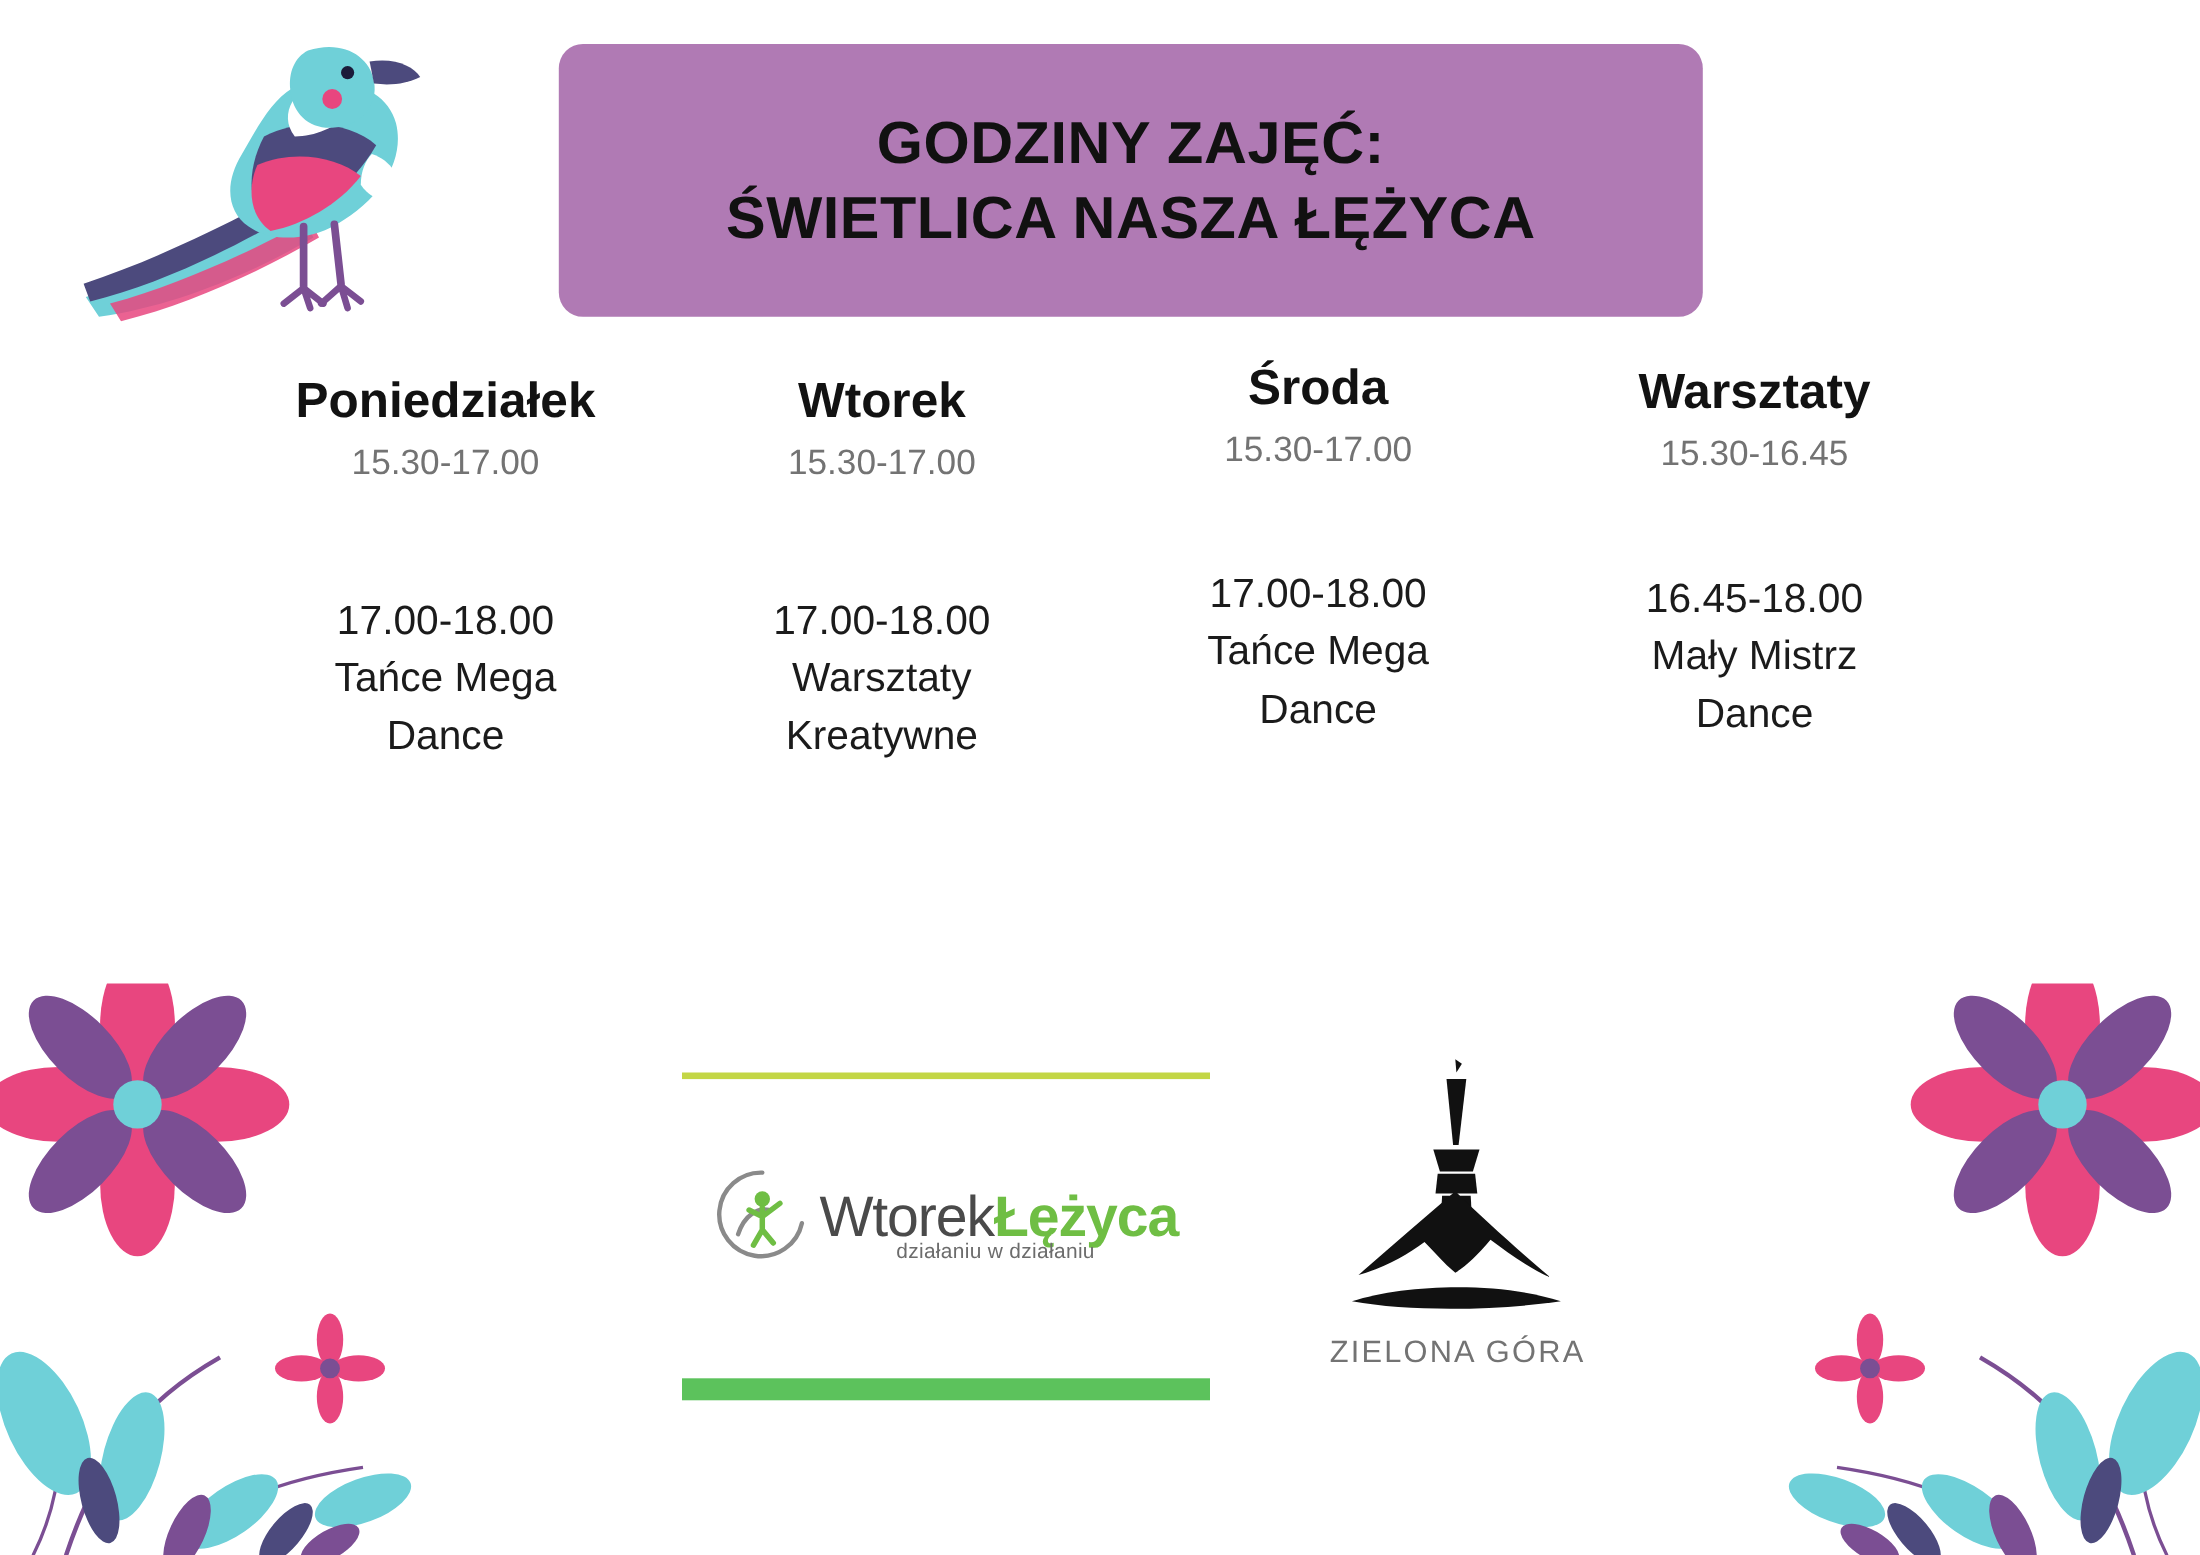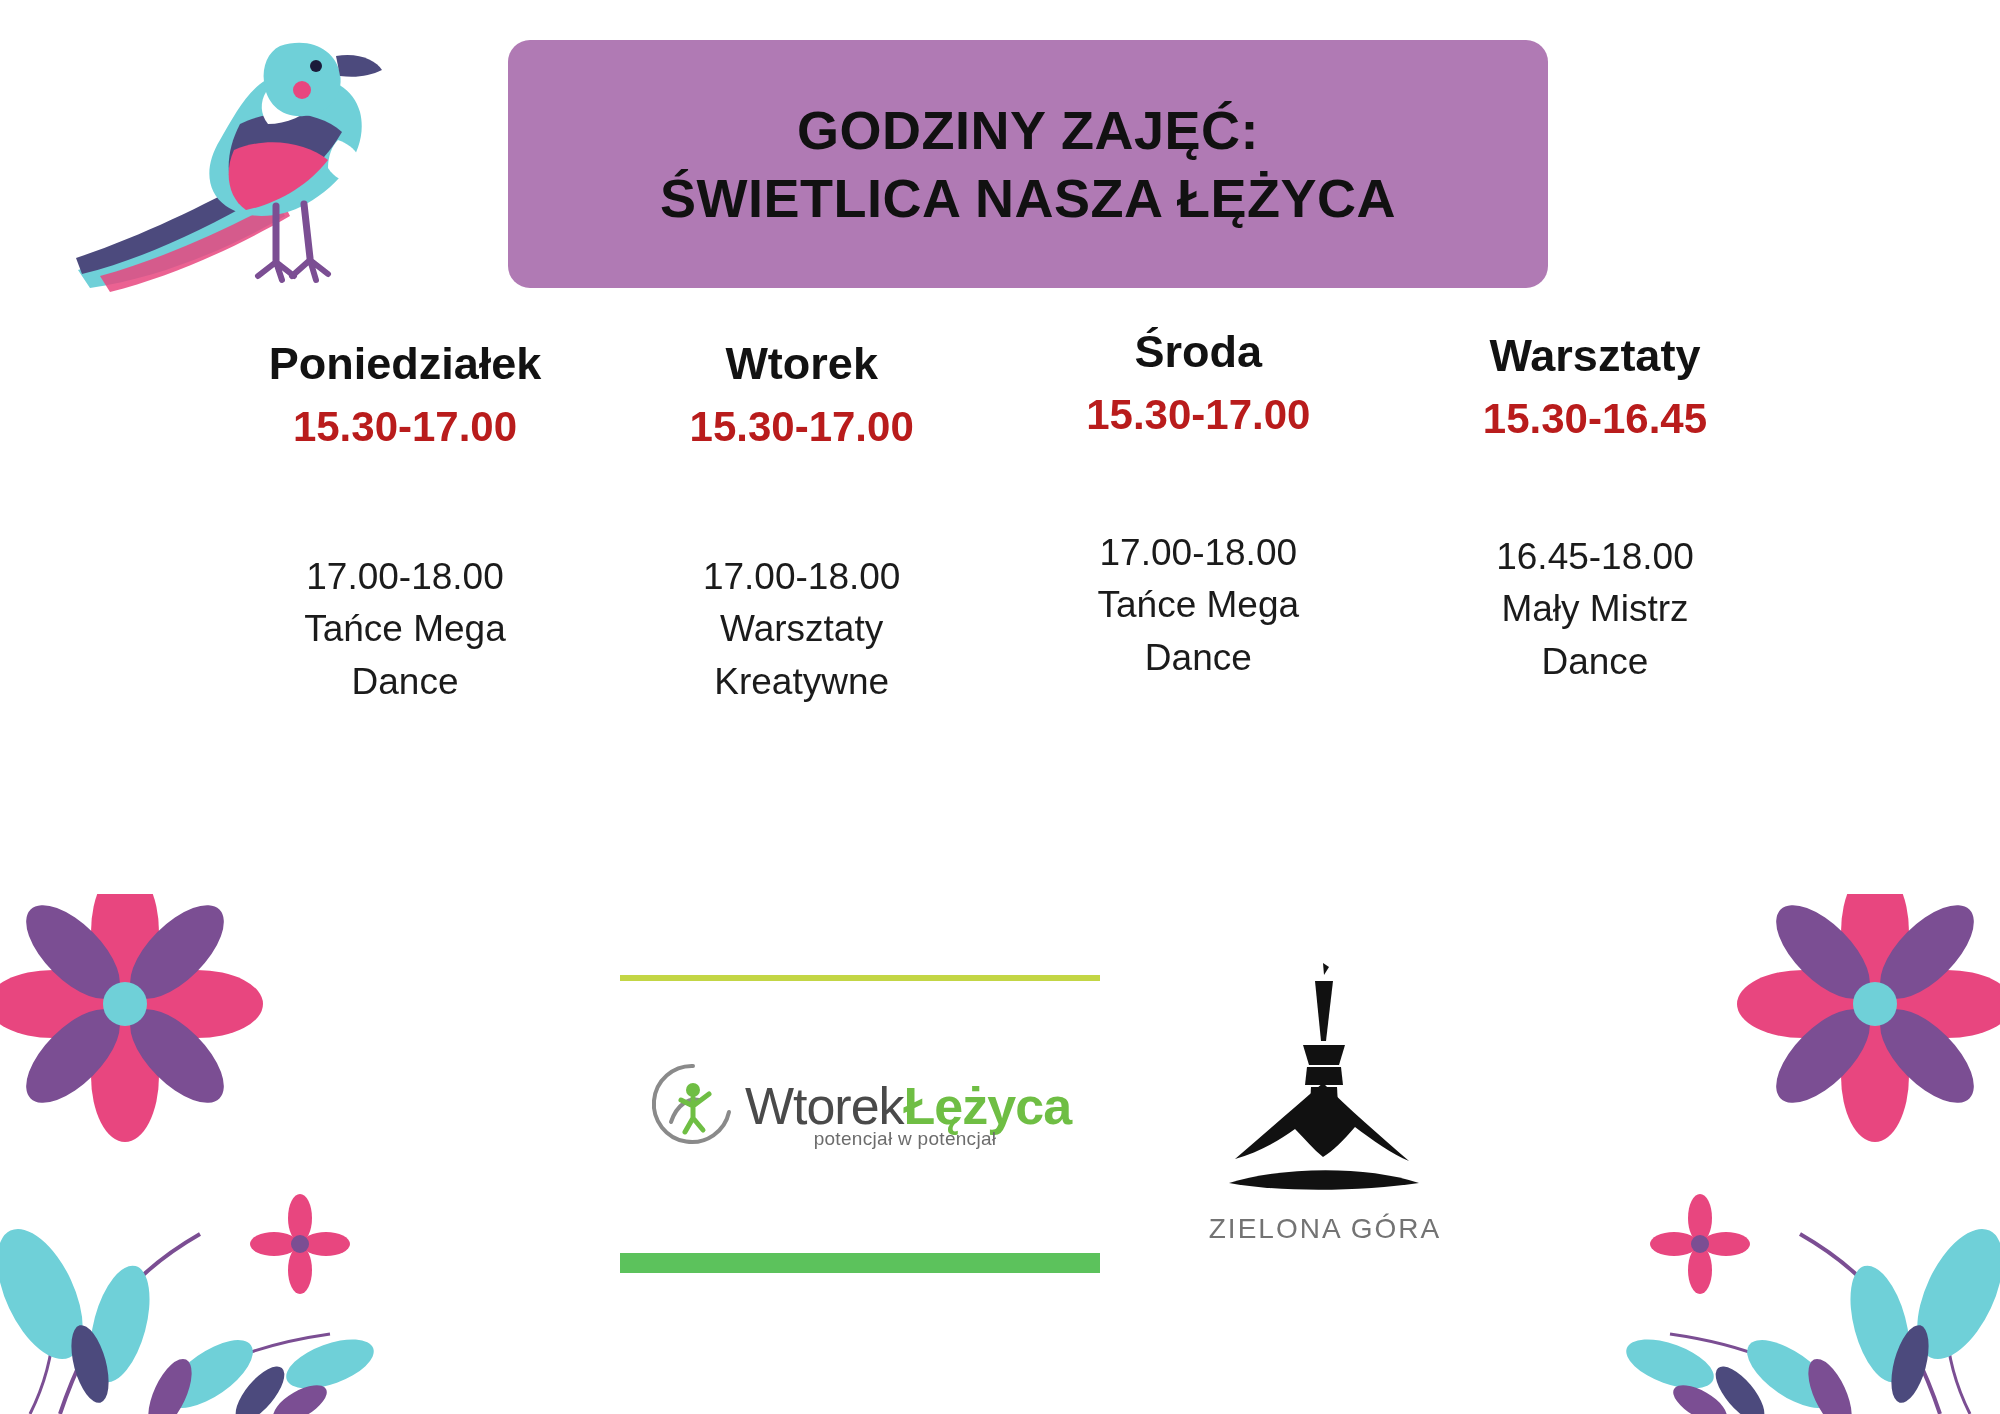--- a/index.html
+++ b/index.html
@@ -61,23 +61,23 @@
     text-align: center;
   }
   .day-name {
     font-size: 45px;
     font-weight: bold;
     color: #121212;
     line-height: 1.25;
     white-space: nowrap;
   }
   .day-hours {
-    font-size: 42px;
-    font-weight: bold;
-    color: #b91c1c;
+    font-size: 32px;
+    font-weight: normal;
+    color: #737373;
     line-height: 1.3;
     margin-top: 8px;
     white-space: nowrap;
   }
   .activity {
     margin-top: 96px;
     font-size: 37px;
     font-weight: 400;
     color: #1b1b1b;
     line-height: 1.42;
@@ -255,21 +255,21 @@
       <span>
         <svg width="88" height="88" viewBox="0 0 88 88" xmlns="http://www.w3.org/2000/svg">
           <path d="M44 6 A38 38 0 1 0 80 52" stroke="#8a8a8a" stroke-width="4" fill="none" stroke-linecap="round"></path>
           <path d="M22 62 C28 44 40 38 50 40" stroke="#8a8a8a" stroke-width="4" fill="none" stroke-linecap="round"></path>
           <circle cx="44" cy="30" r="7" fill="#6fbe44"></circle>
           <path d="M44 38 L44 58 M44 46 L32 40 M44 46 L60 34 M44 58 L36 72 M44 58 L54 70" stroke="#6fbe44" stroke-width="5" fill="none" stroke-linecap="round"></path>
         </svg>
       </span>
       <span class="nl-text"><span>Wtorek</span><span class="green">Łężyca</span></span>
     </div>
-    <div class="nl-tagline">potencjał w potencjał</div>
+    <div class="nl-tagline">działaniu w działaniu</div>
   </div>
 
   <div class="logo-zg">
     <svg width="260" height="250" viewBox="0 0 260 250" xmlns="http://www.w3.org/2000/svg">
 
       <path d="M128 8 L134 12 L129 20 Z" fill="#111"></path>
       <path d="M120 26 L138 26 L131 86 L126 86 Z" fill="#111"></path>
       <path d="M108 90 L150 90 L144 110 L114 110 Z" fill="#111"></path>
       <path d="M112 112 L146 112 L148 130 L110 130 Z" fill="#111"></path>
       <path d="M116 132 L142 132 L143 150 L115 150 Z" fill="#111"></path>

